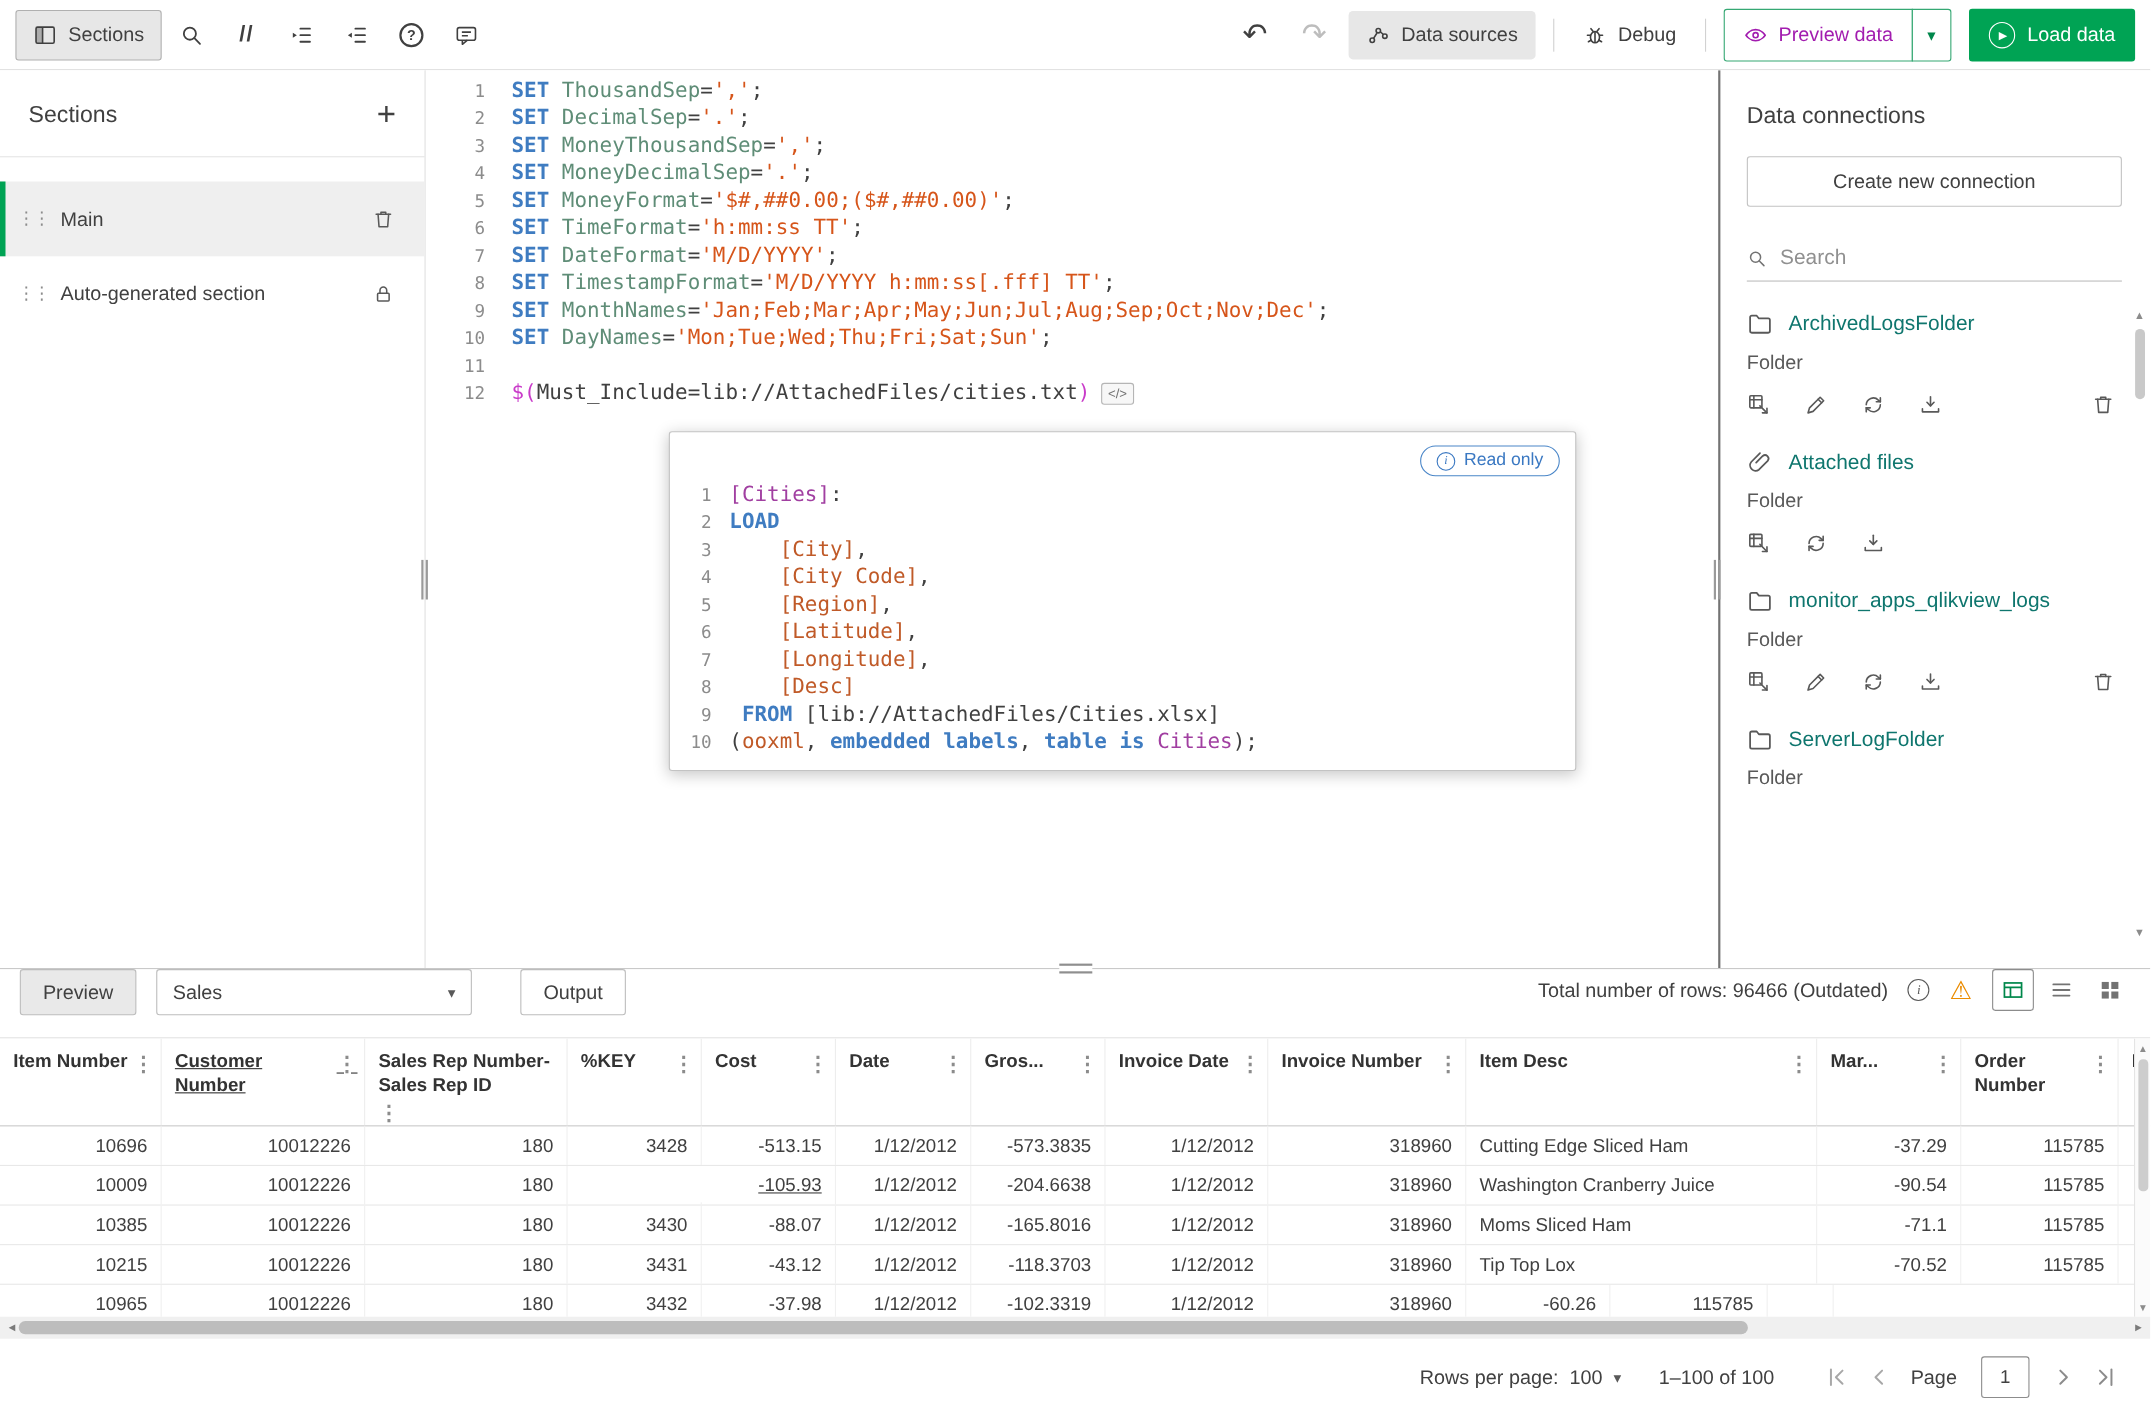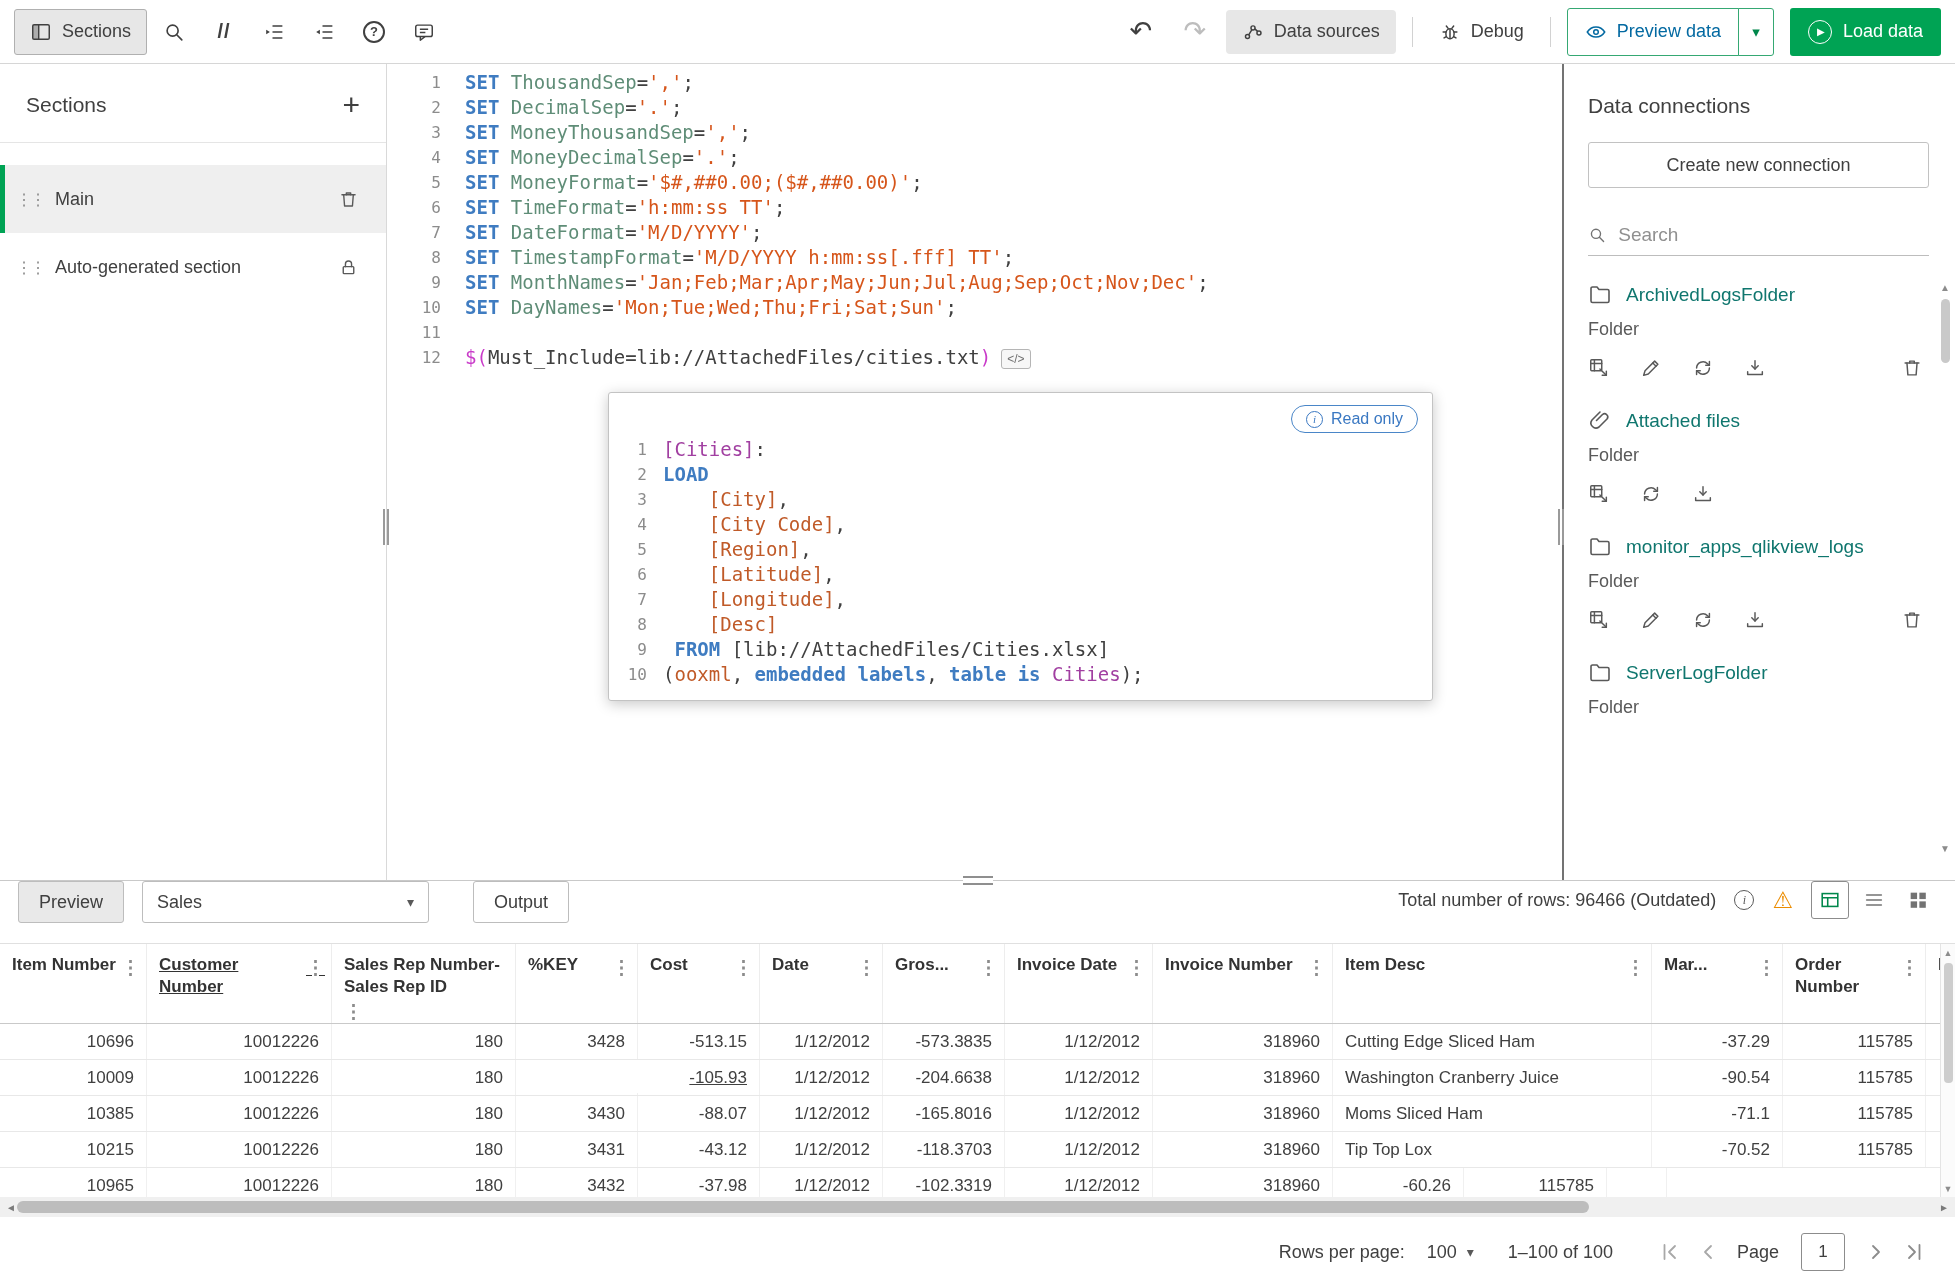--- a/index.html
+++ b/index.html
@@ -16,21 +16,21 @@
   .icon-btn{width:46px;height:46px;display:flex;align-items:center;justify-content:center;color:#404040}
   .glyph{font-size:27px;line-height:1;color:#404040}
   .glyph.dim{color:#bdbdbd}
   .slashes{font-size:20px;font-weight:bold;color:#404040;letter-spacing:1px}
   .help-circle{width:22px;height:22px;border:2px solid #404040;border-radius:50%;display:flex;align-items:center;justify-content:center;font-size:13px;font-weight:bold}
   .tb-right{margin-left:auto;display:flex;align-items:center;gap:8px}
   .gray-btn{display:flex;align-items:center;gap:10px;height:44px;padding:0 16px;background:#e7e7e7;border-radius:4px;font-size:18px;color:#404040}
   .plain-btn{display:flex;align-items:center;gap:10px;height:44px;padding:0 10px;font-size:18px;color:#404040}
   .tb-divider{width:1px;height:30px;background:#d2d2d2;margin:0 8px}
   .split-btn{display:flex}
-  .preview-data{display:flex;align-items:center;gap:10px;height:48px;padding:0 17px;background:#fff;border:1px solid #35a873;border-radius:3px 0 0 3px;color:#0369a1;font-size:18px}
+  .preview-data{display:flex;align-items:center;gap:10px;height:48px;padding:0 17px;background:#fff;border:1px solid #35a873;border-radius:3px 0 0 3px;color:#a21caf;font-size:18px}
   .preview-chevron{width:36px;height:48px;border:1px solid #35a873;border-radius:0 3px 3px 0;color:#00874B;font-size:15px;display:flex;align-items:center;justify-content:center;background:#fff;margin-left:-1px}
   .load-data{display:flex;align-items:center;gap:11px;height:48px;padding:0 18px;background:#00A354;border-radius:3px;color:#fff;font-size:18px;margin-left:8px}
   .play-circle{width:24px;height:24px;border:1.7px solid #fff;border-radius:50%;display:flex;align-items:center;justify-content:center;font-size:10px;padding-left:2px}
 
   
   .middle{display:flex;height:816px;position:relative;background:#fff}
 
   
   .sections-panel{width:387px;border-right:1px solid #d9d9d9;position:relative;background:#fff}
   .sp-header{display:flex;align-items:center;justify-content:space-between;padding:26px 26px 22px 26px;border-bottom:1px solid #e5e5e5}
@@ -111,21 +111,21 @@
   .tr{display:flex;height:36px;line-height:35px;border-bottom:1px solid #e8e8e8;font-size:17px;color:#404040}
   .td{flex:none;padding:0 12px;border-right:1px solid #f0f0f0;overflow:hidden;white-space:nowrap}
   .tbl-vscroll{position:absolute;top:0;right:0;width:15px;height:254px;background:#fbfbfb;border-left:1px solid #e4e4e4;display:flex;flex-direction:column;align-items:center;font-size:9px;color:#8c8c8c;padding:4px 0}
   .tbl-vthumb{width:9px;height:120px;background:#cdcdcd;border-radius:4px;margin-top:5px}
   .tbl-vspacer{flex:1}
 
   .h-scroll{height:20px;background:#f0f0f0;position:relative;display:flex;align-items:center;justify-content:space-between;padding:0 6px;font-size:10px;color:#7a7a7a}
   .h-thumb{position:absolute;left:17px;top:4px;width:1572px;height:12px;background:#bdbdbd;border-radius:6px}
 
   .pagination{height:70px;display:flex;align-items:center;justify-content:flex-end;padding-right:26px;font-size:18px;color:#404040}
-  .rpp{display:flex;gap:22px}
+  .rpp{display:flex;gap:10px}
   .rpp-select{display:flex;align-items:center;gap:10px;cursor:pointer}
   .range{margin:0 42px 0 34px}
   .pg-group{display:flex;align-items:center;gap:8px}
   .pg-btn{color:#a8a8a8;width:30px;height:30px;display:flex;align-items:center;justify-content:center;padding:0}
   .pg-btn.dark{color:#8c8c8c}
   .page-label{margin:0 6px}
   .page-input{width:44px;height:38px;border:1px solid #8c8c8c;border-radius:3px;text-align:center;font-size:17px;color:#404040;margin:0 8px}
 </style>
 </head>
 <body>

